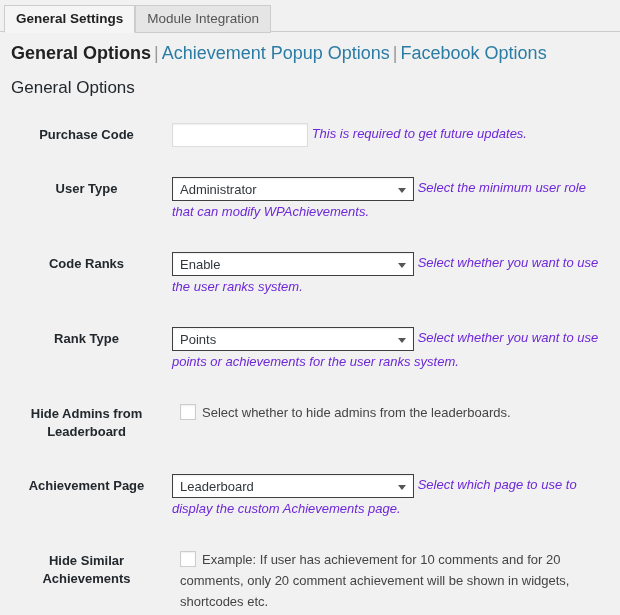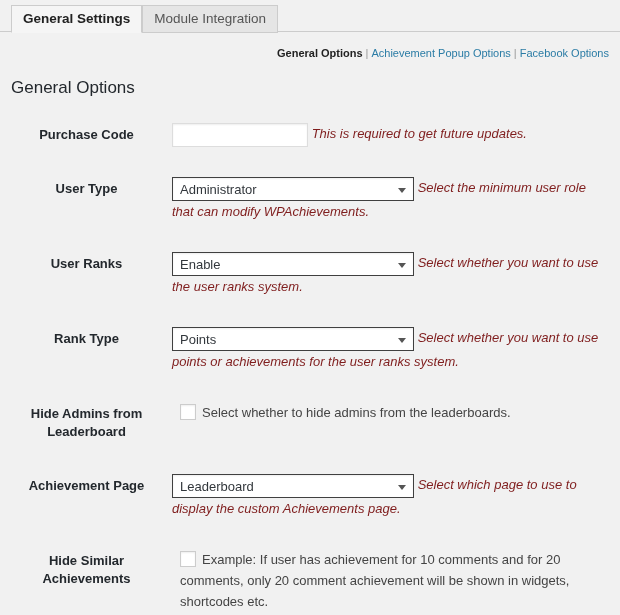--- a/index.html
+++ b/index.html
@@ -13,21 +13,21 @@
     font-family: "Liberation Sans", sans-serif;
     font-size: 13px;
     color: #444;
     overflow: hidden;
   }
 
   
   .tab-bar {
     position: relative;
     height: 32px;
-    padding-left: 11px;
+    padding-left: 4px;
     box-sizing: border-box;
     border-bottom: 1px solid #ccc;
   }
   .tab {
     display: inline-block;
     position: relative;
     top: 5px;
     padding: 6px 11px 7px 11px;
     font-size: 13.5px;
     line-height: 14px;
@@ -43,24 +43,23 @@
     background: #f5f5f5;
     border-bottom-color: #f5f5f5;
     color: #222;
     font-weight: bold;
     z-index: 2;
   }
 
   
   .subnav {
     padding: 13px 11px 0 11px;
-    font-size: 11px;
+    font-size: 18px;
     line-height: 16px;
     color: #333;
-    text-align: right;
   }
   .subnav .cur {
     font-weight: bold;
     color: #222;
   }
   .subnav a {
     color: #2b7ca5;
     text-decoration: none;
   }
   .subnav .sep {
@@ -153,21 +152,21 @@
     border: 1px solid #ccc;
     background: #fff;
     box-shadow: inset 0 1px 2px rgba(0,0,0,.07);
     vertical-align: -3px;
     margin-right: 6px;
     box-sizing: border-box;
     cursor: pointer;
   }
   .desc {
     font-style: italic;
-    color: #7f1d1d;
+    color: #6d28d9;
     font-size: 13px;
     line-height: 21px;
   }
   .cb-label {
     font-style: normal;
     color: #444;
     font-size: 13px;
     line-height: 21px;
   }
   .cb-wrap {
@@ -209,21 +208,21 @@
       <td>
         <span class="select-box">
           <span class="val">Administrator</span>
           <span class="arrow"></span>
         </span>
         <span class="desc">Select the minimum user role that can modify WPAchievements.</span>
       </td>
     </tr>
 
     <tr>
-      <th>User Ranks</th>
+      <th>Code Ranks</th>
       <td>
         <span class="select-box">
           <span class="val">Enable</span>
           <span class="arrow"></span>
         </span>
         <span class="desc">Select whether you want to use the user ranks system.</span>
       </td>
     </tr>
 
     <tr>

